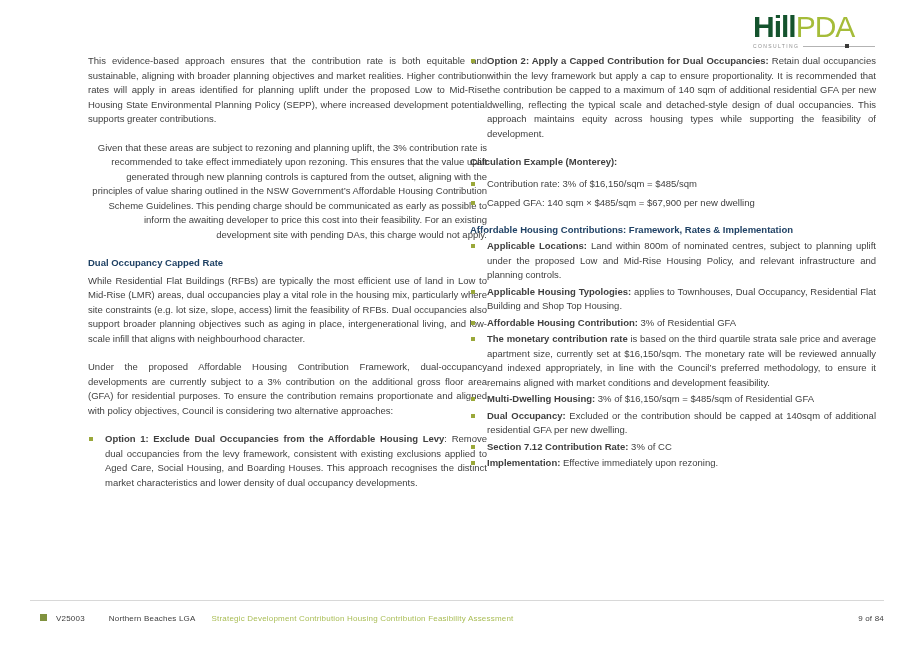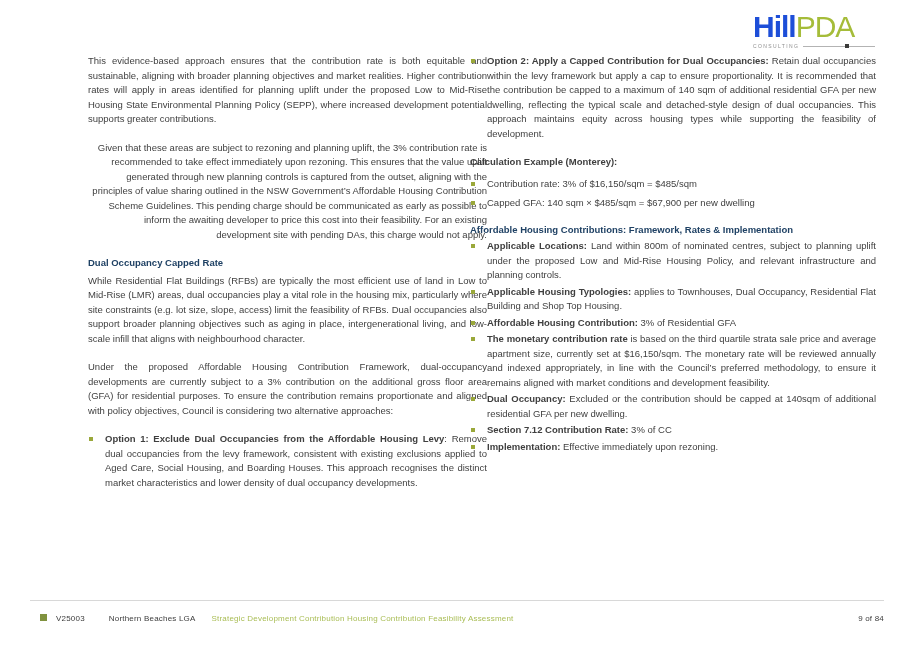--- a/index.html
+++ b/index.html
@@ -5,21 +5,21 @@
   html,body{margin:0;padding:0;}
   body{
     width:915px;height:647px;position:relative;overflow:hidden;
     background:#ffffff;
     font-family:"Liberation Sans",sans-serif;
     color:#3f3f3f;
   }
   
   .logo{position:absolute;top:12px;right:40px;width:122px;}
   .logo-text{font-size:30px;line-height:30px;letter-spacing:-1px;white-space:nowrap;}
-  .logo-hill{font-weight:bold;color:#1d4ed8;}
+  .logo-hill{font-weight:bold;color:#14532d;}
   .logo-pda{font-weight:normal;color:#a5bc39;}
   .logo-sub{display:flex;align-items:center;margin-top:1px;}
   .logo-consulting{font-size:5px;letter-spacing:1.4px;color:#8f8f8f;white-space:nowrap;}
   .logo-line{flex:1;height:1px;background:#b3b3b3;margin-left:4px;position:relative;}
   .logo-dot{position:absolute;left:58%;top:-1.5px;width:4px;height:4px;background:#3a3a39;}
   
   .col{position:absolute;top:54px;font-size:9.5px;line-height:14.5px;}
   .col-left{left:44px;width:399px;margin-left:44px;}
   .col-right{left:470px;width:406px;}
   p{margin:0 0 14px 0;text-align:justify;}
@@ -87,20 +87,23 @@
   <div class="bullet">
     <span class="b">Applicable Housing Typologies:</span><span> applies to Townhouses, Dual Occupancy, Residential Flat Building and Shop Top Housing.</span>
   </div>
   <div class="bullet">
     <span class="b">Affordable Housing Contribution:</span><span> 3% of Residential GFA</span>
   </div>
   <div class="bullet">
     <span class="b">The monetary contribution rate</span><span> is based on the third quartile strata sale price and average apartment size, currently set at $16,150/sqm. The monetary rate will be reviewed annually and indexed appropriately, in line with the Council’s preferred methodology, to ensure it remains aligned with market conditions and development feasibility.</span>
   </div>
   <div class="bullet">
+    <span class="b">Multi-Dwelling Housing:</span><span> 3% of $16,150/sqm = $485/sqm of Residential GFA</span>
+  </div>
+  <div class="bullet">
     <span class="b">Dual Occupancy:</span><span> Excluded or the contribution should be capped at 140sqm of additional residential GFA per new dwelling.</span>
   </div>
   <div class="bullet">
     <span class="b">Section 7.12 Contribution Rate:</span><span> 3% of CC</span>
   </div>
   <div class="bullet">
     <span class="b">Implementation:</span><span> Effective immediately upon rezoning.</span>
   </div>
 </div>
 

